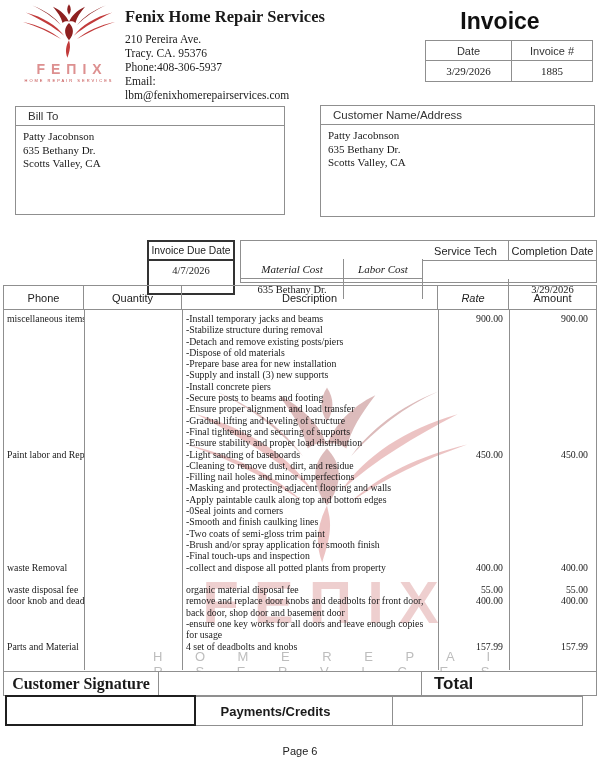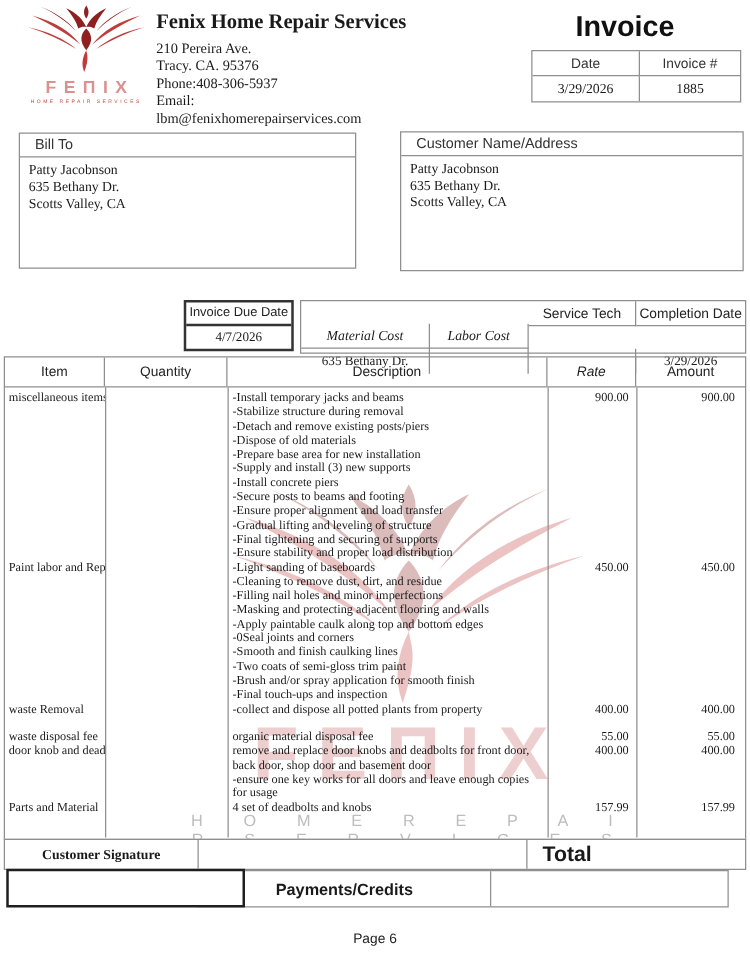--- a/index.html
+++ b/index.html
@@ -30,21 +30,21 @@
 
   
   .addr-box { border:1px solid #8f8f8f; background:#fff; }
   .bill-box { left:15px; top:106px; width:270px; height:109px; }
   .cust-box { left:320px; top:105px; width:275px; height:112px; }
   .box-head { height:19px; border-bottom:1px solid #8f8f8f; font-family:"Liberation Sans",sans-serif;
               font-size:11.5px; color:#333; padding:3px 0 0 12px; }
   .box-body { padding:4px 7px; font-size:11px; line-height:13.5px; }
 
   
-  .due-box { left:147px; top:240px; width:88px; height:41px; border:2px solid #333; background:#fff; }
+  .due-box { left:147px; top:240px; width:88px; height:55px; border:2px solid #333; background:#fff; }
   .due-head { height:19px; border-bottom:2px solid #333; text-align:center;
               font-family:"Liberation Sans",sans-serif; font-size:10.3px; color:#222; padding-top:3px; }
   .due-val { text-align:center; font-size:10.5px; padding-top:4px; }
   .meta-table { left:240px; top:240px; width:357px; height:43px; border:1px solid #8f8f8f; background:#fff; }
   .meta-row { display:flex; }
   .meta-row .mcell { height:20px; display:flex; align-items:center; justify-content:center; }
   .meta-head .mcell { border-bottom:1px solid #8f8f8f; }
   .mc1 { width:103px; } .mc2 { width:79px; } .mc3 { width:86px; } .mc4 { width:87px; flex:1; }
   .mbi { font-style:italic; font-weight:normal; font-size:11px;margin-top:18px; }
   .msans { font-family:"Liberation Sans",sans-serif; font-size:11px; color:#222; }
@@ -74,21 +74,21 @@
   .ci { width:80px; padding-left:3px; }
   .cq { width:98px; }
   .cd { width:256px; padding-left:4px; }
   .cr { width:71px; text-align:right; padding-right:6px; }
   .ca { flex:1; text-align:right; padding-right:8px; }
   .irow.spacer { height:11.3px; }
 
   
   .f1 { left:3px; top:671px; width:594px; height:25px; border:1px solid #8f8f8f; display:flex; background:#fff; }
   .f1-sig { width:155px; border-right:1px solid #8f8f8f; display:flex; align-items:center;
-            justify-content:center; font-weight:bold; font-size:11px; }
+            justify-content:center; font-weight:bold; font-size:16px; }
   .f1-mid { width:263px; border-right:1px solid #8f8f8f; }
   .f1-total { flex:1; font-family:"Liberation Sans",sans-serif; font-weight:bold; font-size:17px;
               padding:1px 0 0 12px; display:flex; align-items:center; }
   .f2 { left:158px; top:696px; width:425px; height:30px; border:1px solid #8f8f8f; display:flex; background:#fff; }
   .f2-pay { width:234px; border-right:1px solid #8f8f8f; display:flex; align-items:center;
             justify-content:center; font-family:"Liberation Sans",sans-serif; font-weight:bold; font-size:13px; }
   .f2-bal { flex:1; display:flex; align-items:center; font-family:"Liberation Sans",sans-serif;
             font-weight:bold; font-size:17px; padding-left:14px; }
   .sig-box { left:5px; top:695px; width:191px; height:31px; border:2px solid #1f1f1f; background:#fff; }
   .page-num { left:0; top:745px; width:600px; text-align:center;
@@ -177,21 +177,21 @@
     <div class="meta-row">
       <div class="mcell mc1 mval bR">635 Bethany Dr.</div>
       <div class="mcell mc2 mval bR"></div>
       <div class="mcell mc3 mval bR"></div>
       <div class="mcell mc4 mval">3/29/2026</div>
     </div>
   </div>
 
   <div class="abs main-table">
     <div class="mt-head">
-      <div class="hc hc1 bR">Item</div>
+      <div class="hc hc1 bR">Phone</div>
       <div class="hc hc2 bR">Quantity</div>
       <div class="hc hc3 bR">Description</div>
       <div class="hc hc4 bR">Rate</div>
       <div class="hc hc5">Amount</div>
     </div>
     <div class="mt-body">
       <div class="vline" style="left:80px"></div>
       <div class="vline" style="left:178px"></div>
       <div class="vline" style="left:434px"></div>
       <div class="vline" style="left:505px"></div>

